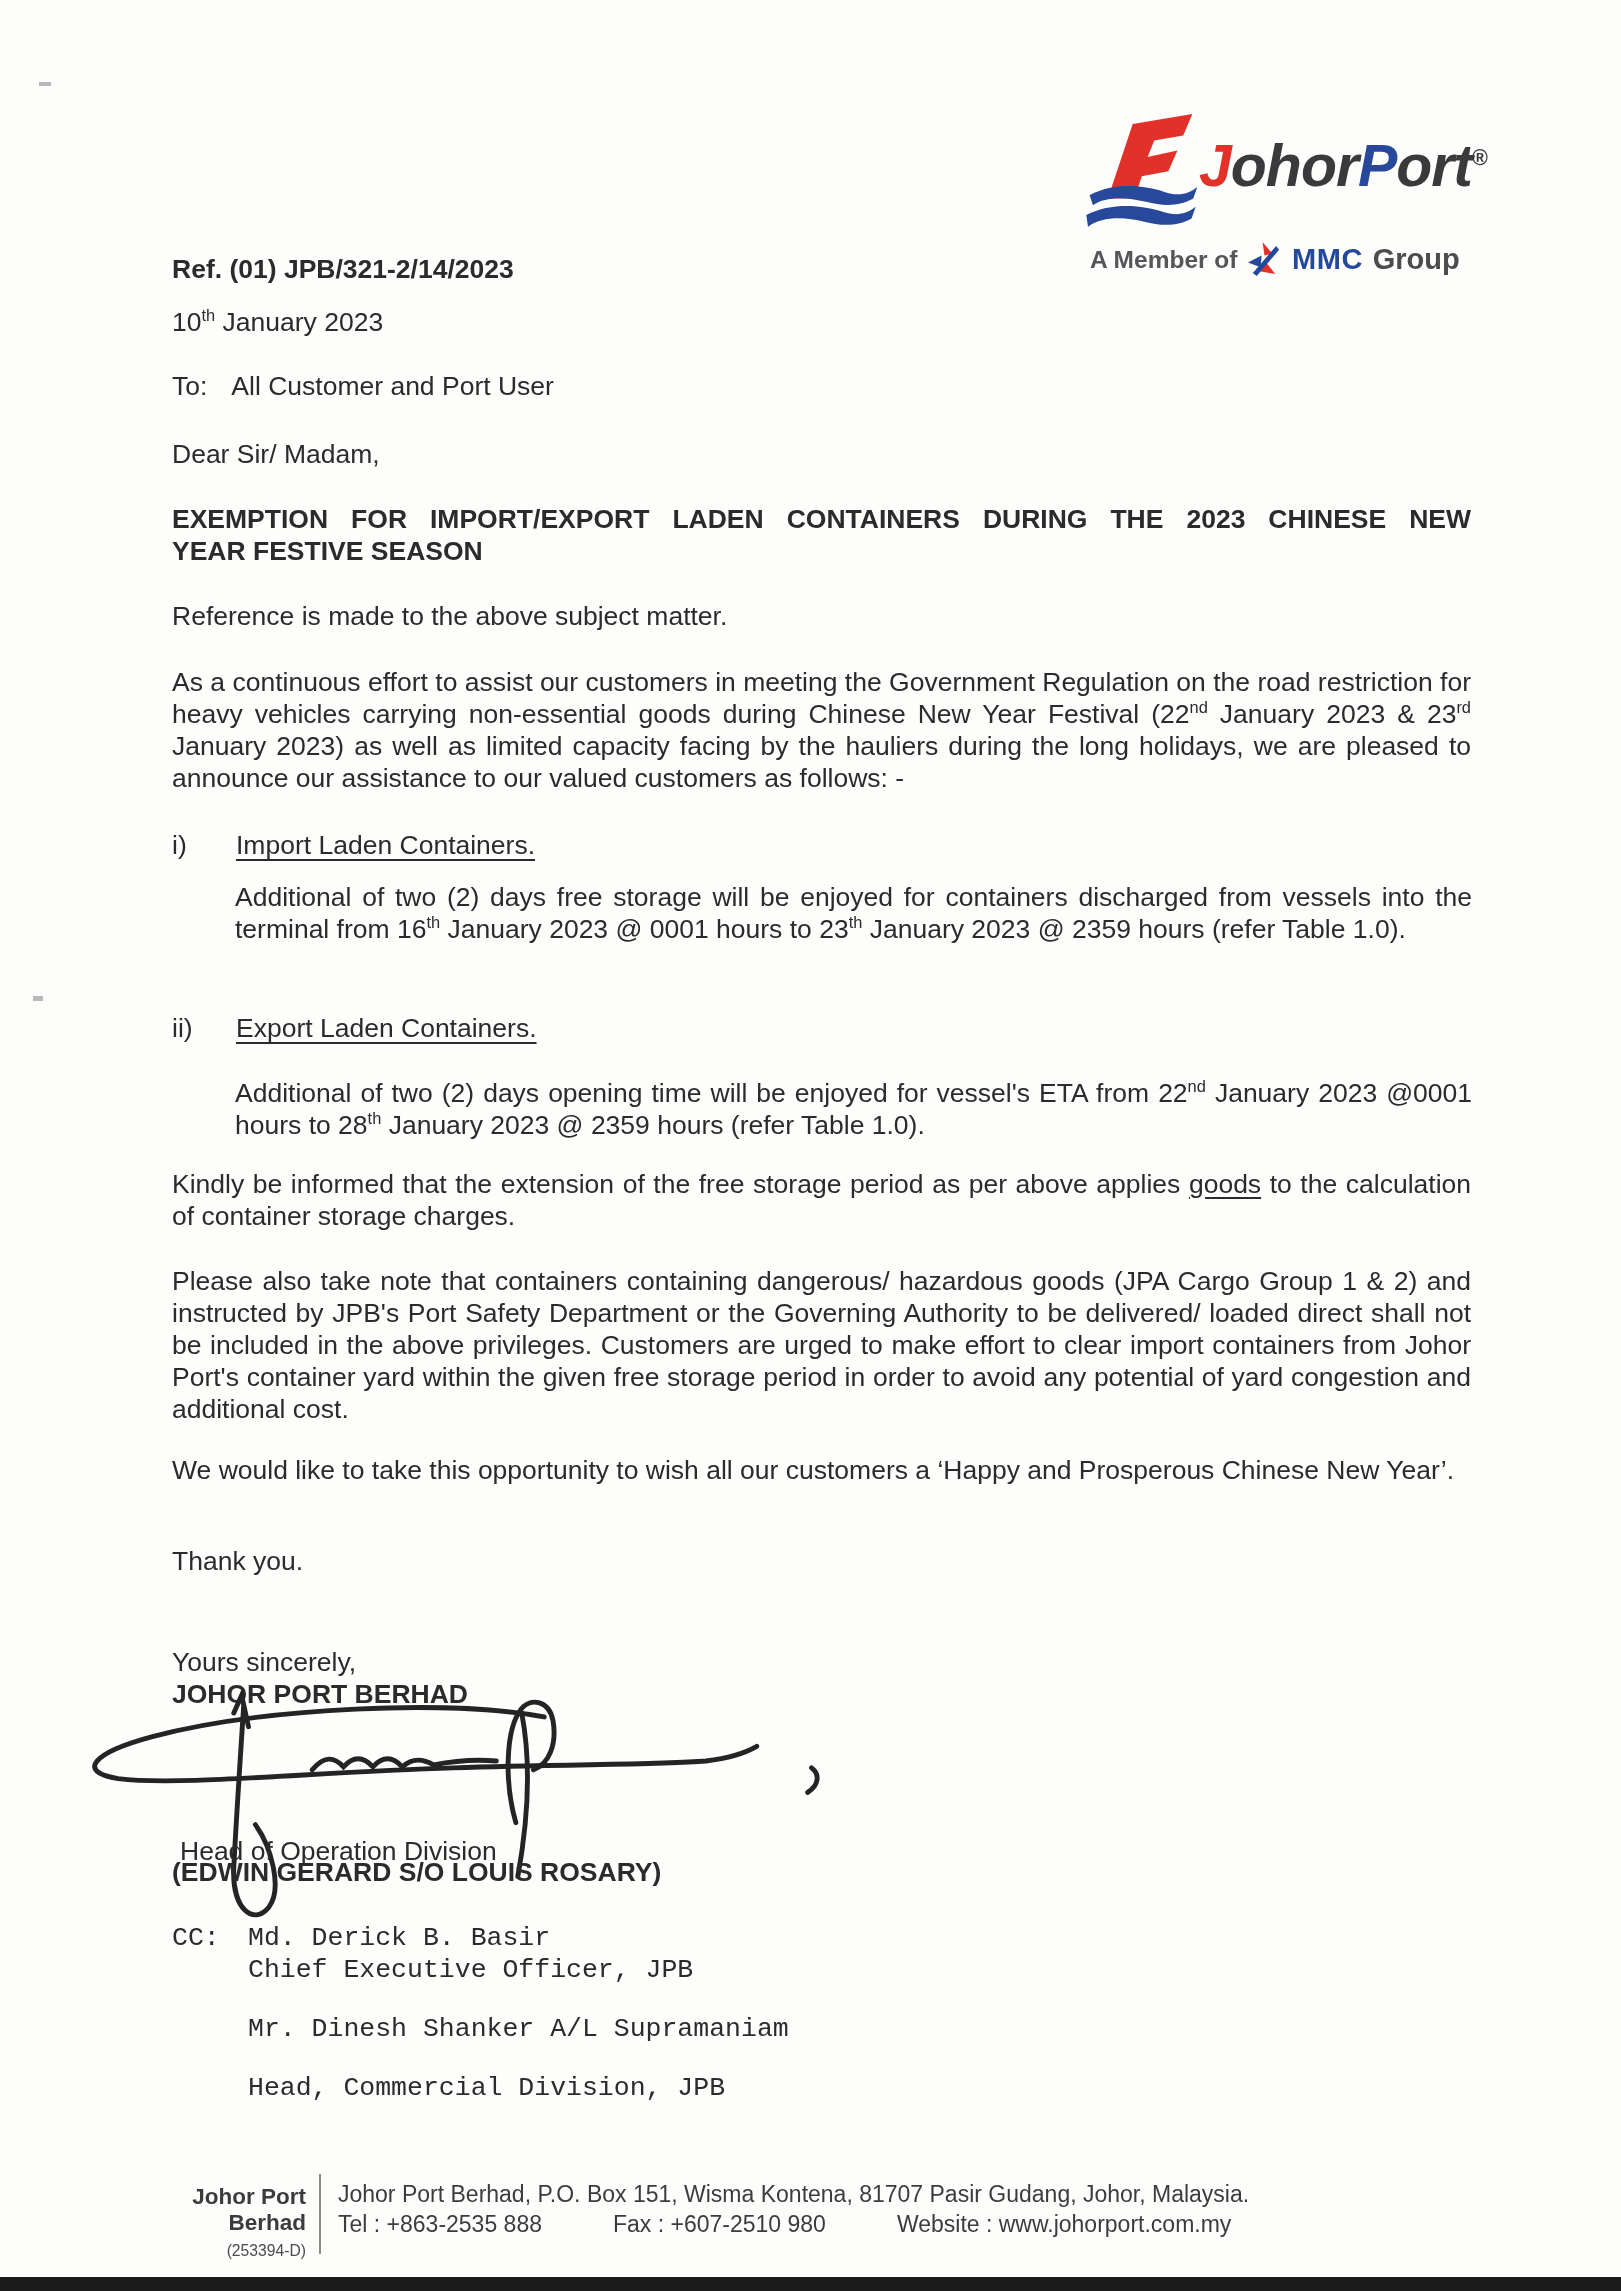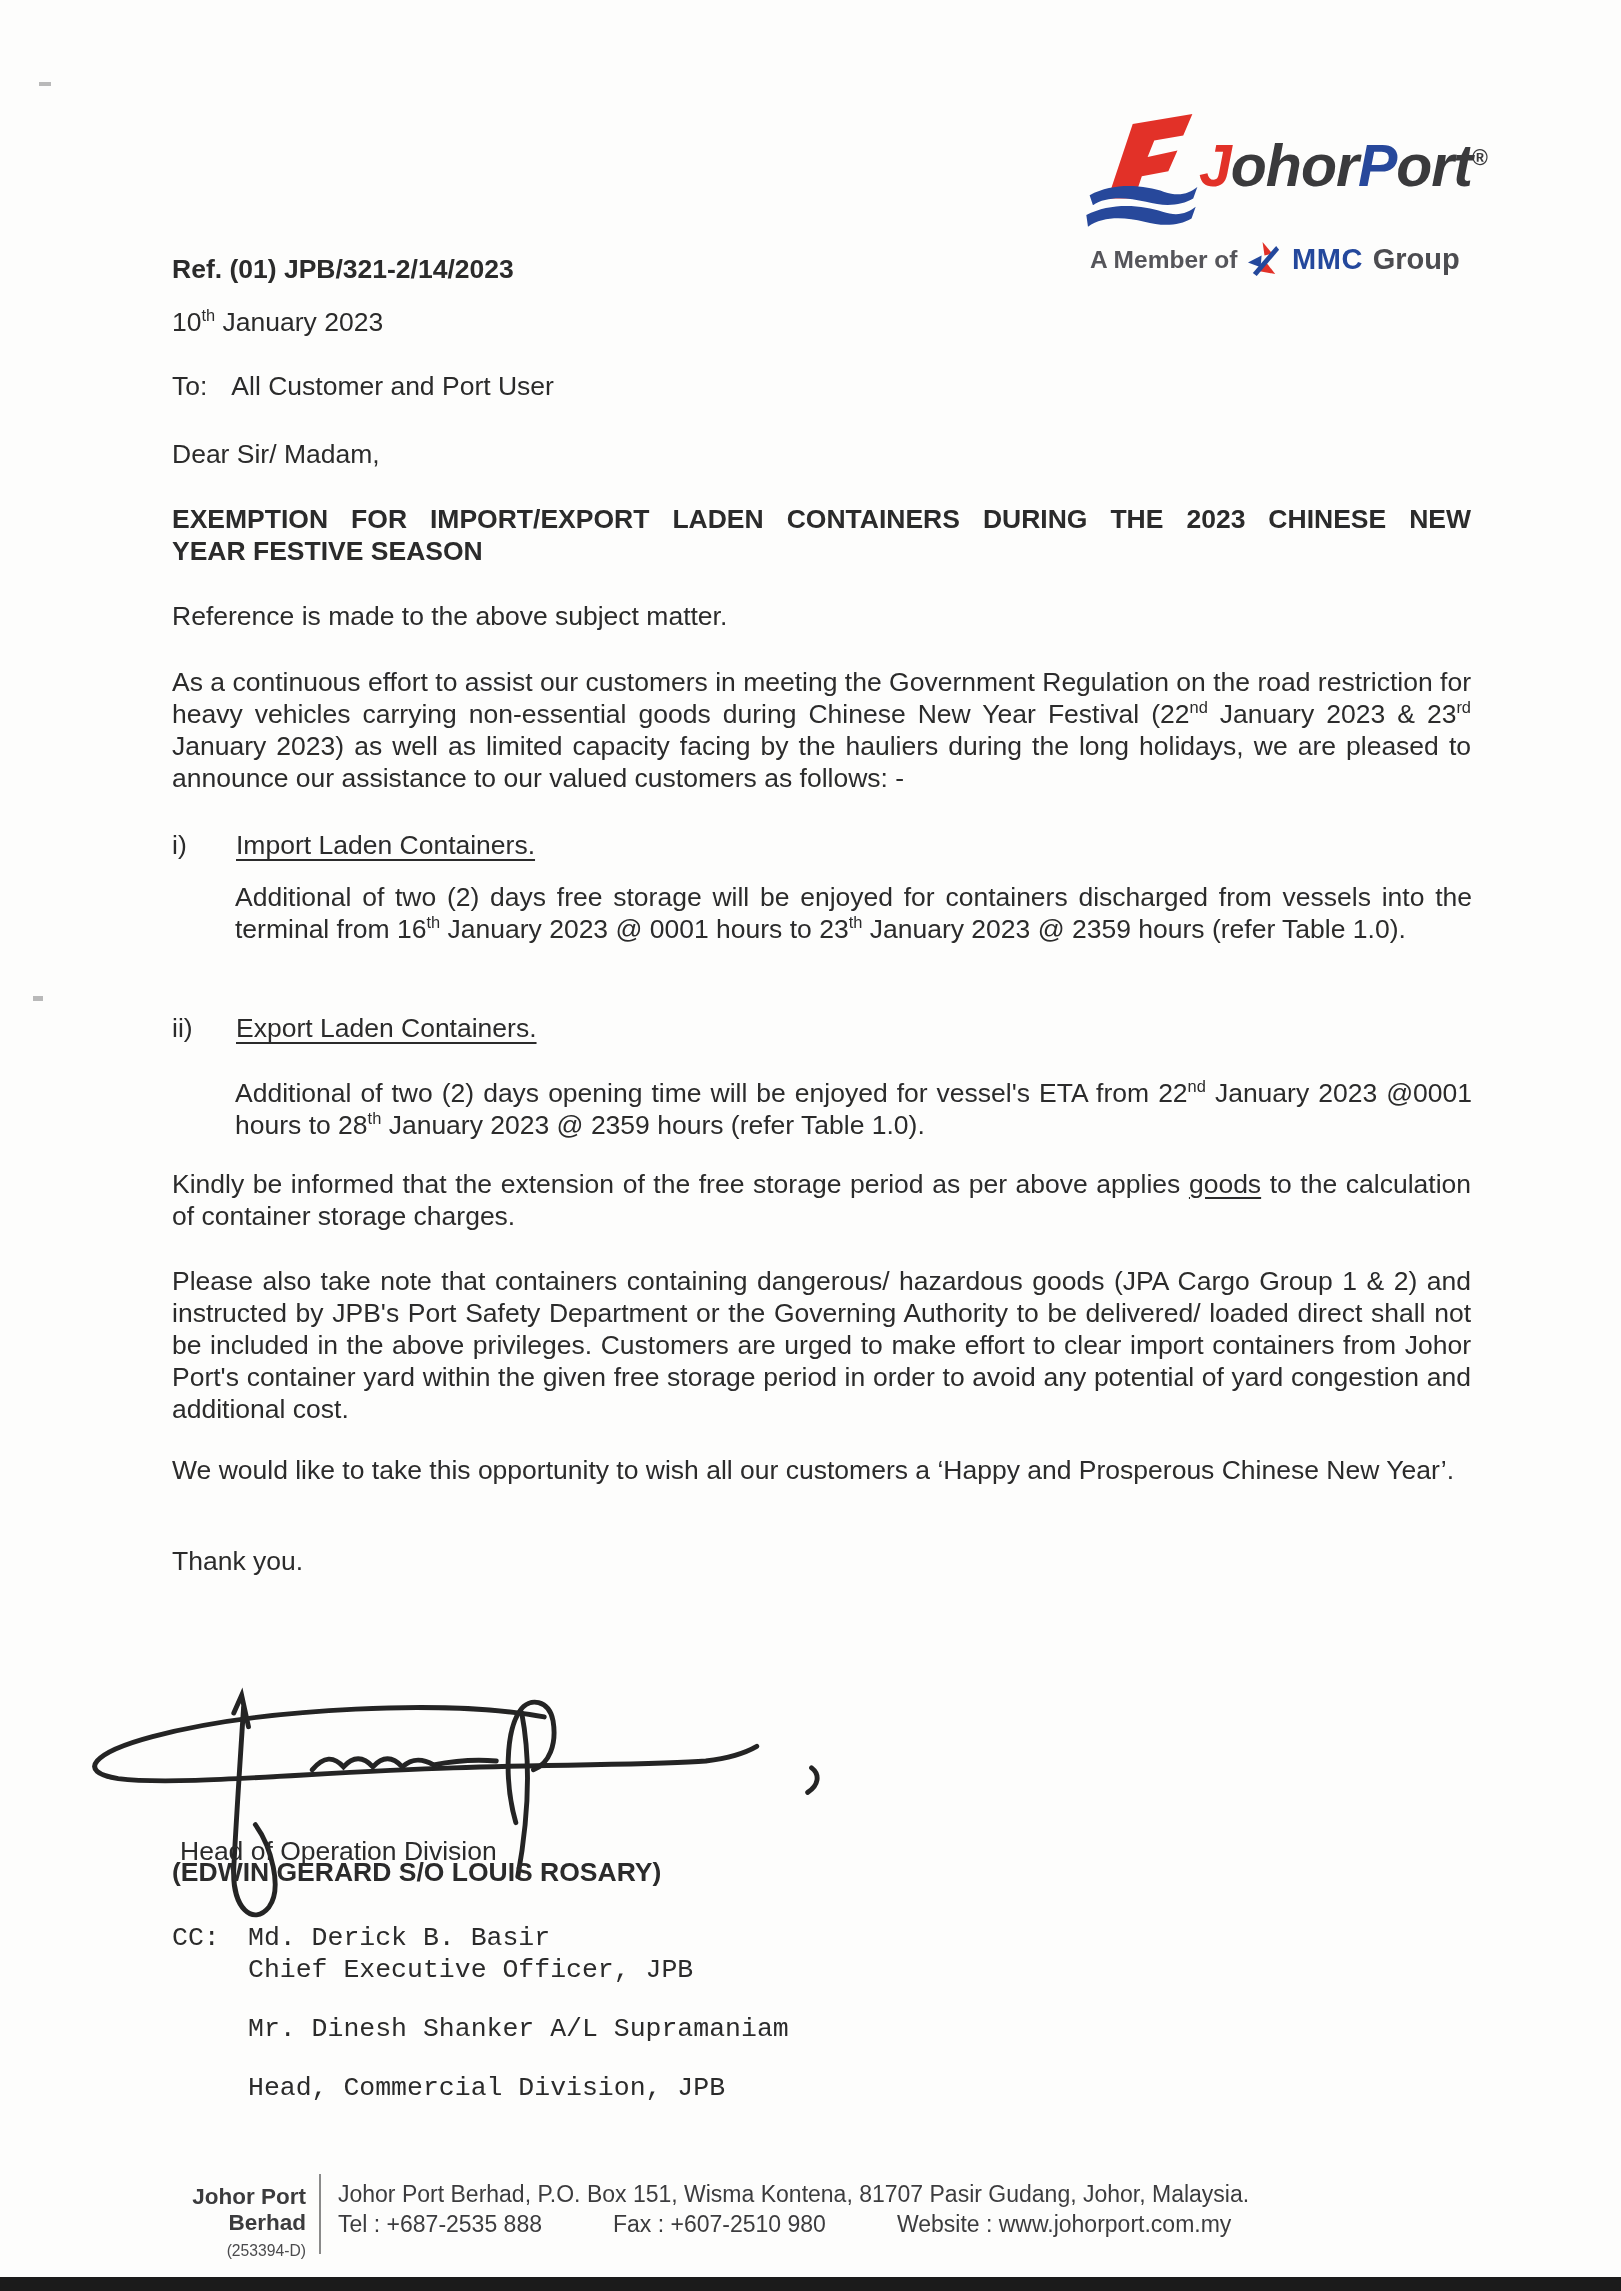--- a/index.html
+++ b/index.html
@@ -101,20 +101,24 @@
   <div class="tblock just" style="left:235px; top:1077px; width:1237px;"><span>Additional of two (2) days opening time will be enjoyed for vessel's ETA from 22</span><sup>nd</sup><span> January 2023 @0001 hours to 28</span><sup>th</sup><span> January 2023 @ 2359 hours (refer Table 1.0).</span></div>
 
   <div class="tblock just" style="left:172px; top:1168px; width:1299px;"><span>Kindly be informed that the extension of the free storage period as per above applies </span><span class="ul-word">goods</span><span> to the calculation of container storage charges.</span></div>
 
   <div class="tblock just" style="left:172px; top:1265px; width:1299px;">Please also take note that containers containing dangerous/ hazardous goods (JPA Cargo Group 1 &amp; 2) and instructed by JPB's Port Safety Department or the Governing Authority to be delivered/ loaded direct shall not be included in the above privileges. Customers are urged to make effort to clear import containers from Johor Port's container yard within the given free storage period in order to avoid any potential of yard congestion and additional cost.</div>
 
   <div class="tblock just" style="left:172px; top:1454px; width:1299px;">We would like to take this opportunity to wish all our customers a ‘Happy and Prosperous Chinese New Year’.</div>
 
   <div class="tblock" style="left:172px; top:1545px;">Thank you.</div>
 
+  <div class="tblock" style="left:172px; top:1646px;">
+    <div>Yours sincerely,</div>
+    <div class="bold">JOHOR PORT BERHAD</div>
+  </div>
 
   <svg style="position:absolute; left:59px; top:1666px;" width="804" height="284" viewBox="0 0 820 290" fill="none" stroke="#242424" stroke-width="5" stroke-linecap="round">
     <path d="M 495 52 C 400 34, 210 42, 95 72 C 35 88, 16 108, 60 115 C 122 123, 262 108, 402 104 C 522 100, 612 101, 660 97 C 684 94, 700 89, 712 82"></path>
     <path d="M 466 160 C 454 118, 456 66, 470 46 C 480 31, 500 35, 504 56 C 508 80, 500 100, 484 106"></path>
     <path d="M 472 48 C 482 100, 478 160, 468 215"></path>
     <path d="M 178 48 L 186 30 L 193 62"></path>
     <path d="M 188 42 C 184 104, 180 164, 178 206 C 176 248, 198 266, 214 246 C 228 227, 216 184, 200 162"></path>
     <path d="M 258 106 C 270 92, 280 92, 290 103 C 300 92, 310 92, 320 103 C 330 92, 340 92, 350 103 C 360 94, 370 94, 382 101 C 402 97, 424 95, 446 97"></path>
     <path d="M 768 104 C 777 111, 775 122, 764 129"></path>
   </svg>
@@ -138,21 +142,21 @@
   </div>
 
   <div class="foot-left">
     <div class="co">Johor Port Berhad</div>
     <div class="reg">(253394-D)</div>
   </div>
   <div class="foot-div"></div>
   <div class="foot-right">
     <div>Johor Port Berhad, P.O. Box 151, Wisma Kontena, 81707 Pasir Gudang, Johor, Malaysia.</div>
     <div class="foot-contacts">
-      <span>Tel : +687-2535 888</span>
+      <span>Tel : +863-2535 888</span>
       <span>Fax : +607-2510 980</span>
       <span>Website : www.johorport.com.my</span>
     </div>
   </div>
 
   <div class="bottom-bar"></div>
 </div>
 
 
 </body></html>

